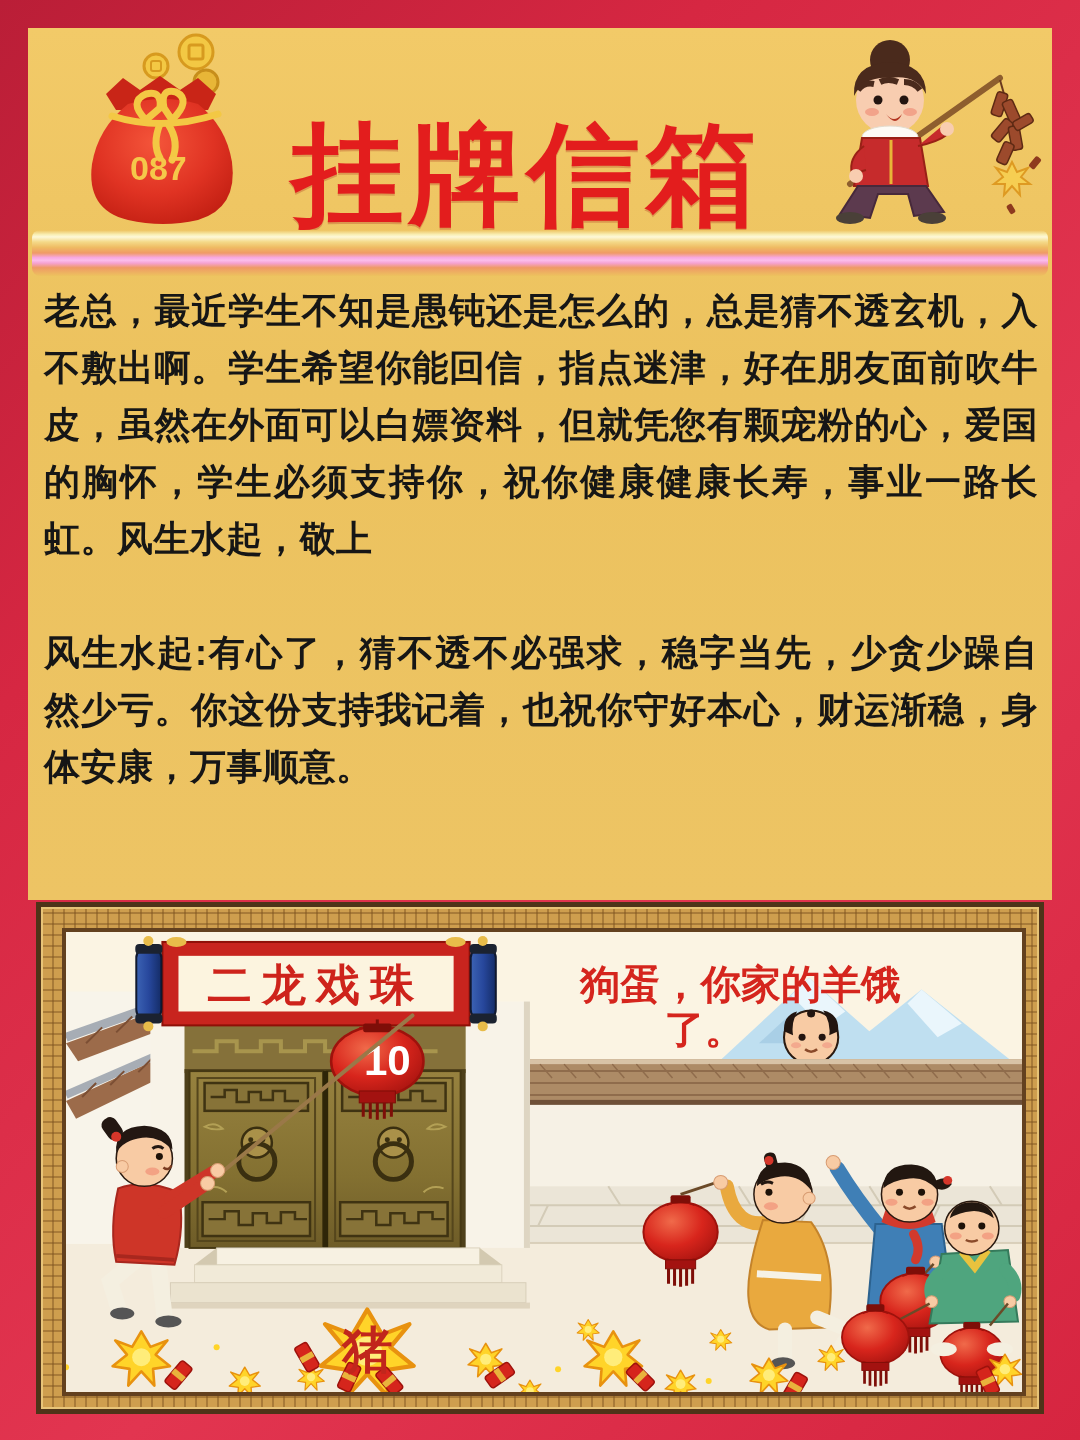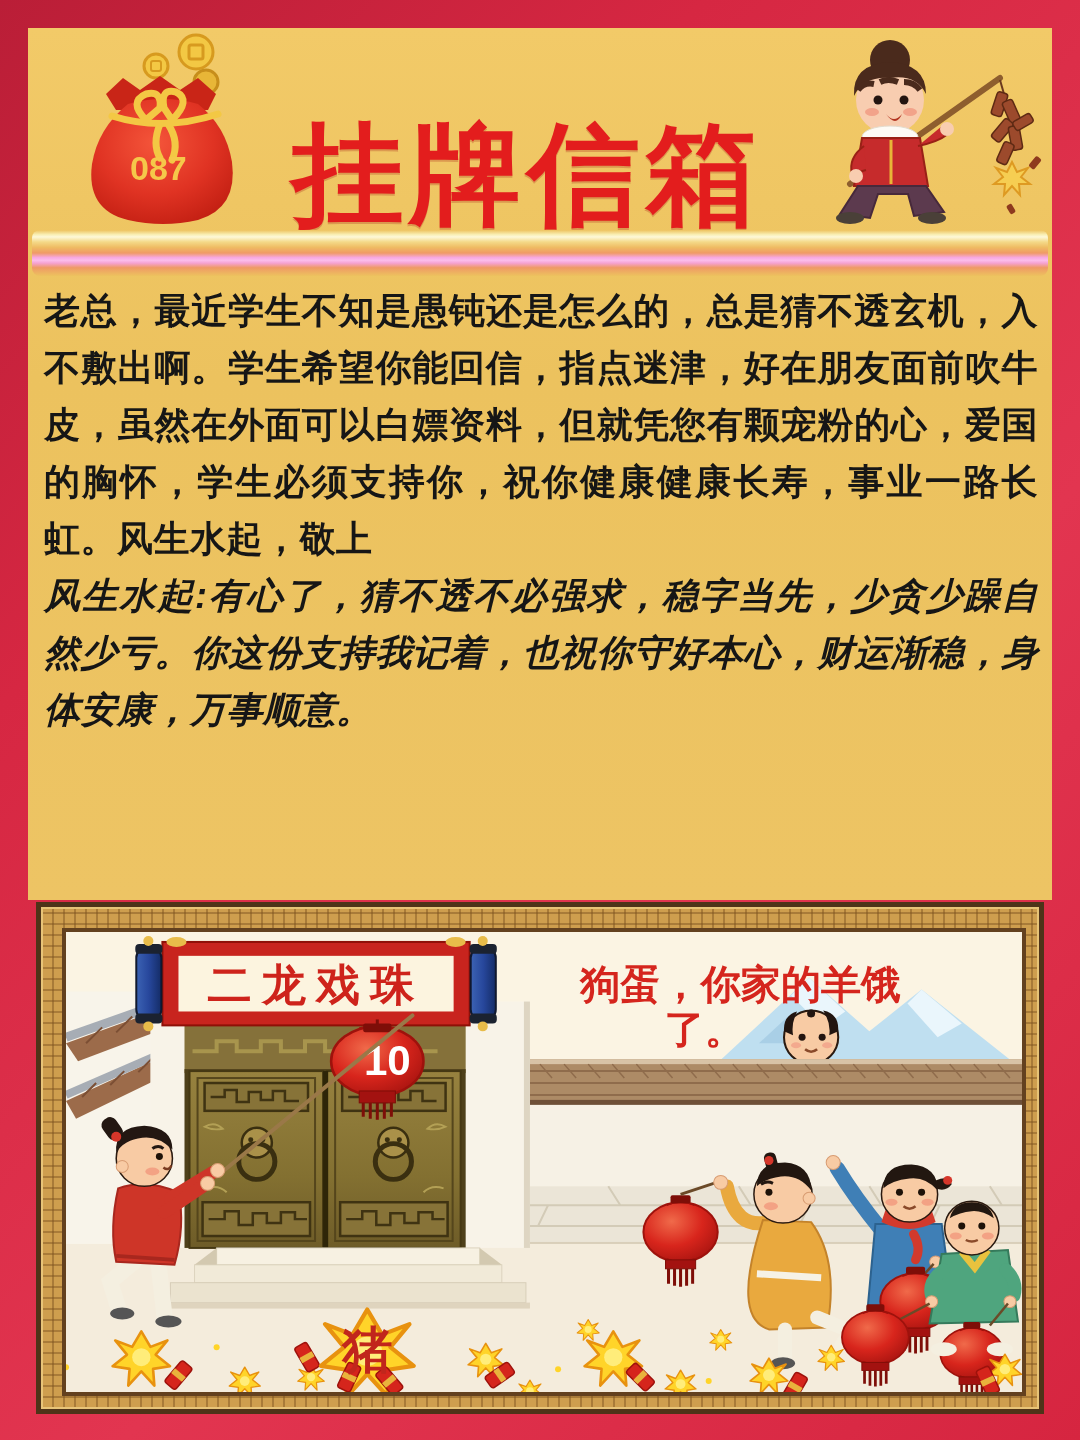--- a/index.html
+++ b/index.html
@@ -26,21 +26,21 @@
     background:linear-gradient(180deg,
       #EDC25E 0%, #F9EFB4 10%, #FDF8D8 15%, #F4D988 26%,
       #EFBB63 38%, #F09A66 50%, #F7A8E2 60%, #FBBDEB 66%,
       #F5A2D2 72%, #EF9A65 82%, #EDC25E 100%);
   }
   .letter{position:absolute;left:16px;right:14px;top:254px;color:#161616;}
   .letter p{
     margin:0;font-size:36px;line-height:57px;font-weight:600;
     letter-spacing:0.5px;text-align:justify;
   }
-  .letter p + p{font-style:italic;}
+  .letter p + p{margin-top:57px;}
   .panel{
     position:absolute;left:36px;top:902px;width:1008px;height:512px;box-sizing:border-box;
     border:5px solid #4E3318;
     background-color:#CE9E4E;
     background-image:
       repeating-linear-gradient(0deg, rgba(122,80,30,.45) 0 2px, transparent 2px 11px),
       repeating-linear-gradient(90deg, rgba(122,80,30,.45) 0 2px, transparent 2px 11px);
     padding:21px;box-shadow:inset 0 0 0 2px #E7C478;
   }
   .scene-wrap{width:100%;height:100%;border:4px solid #63411F;background:#FBF4E3;}

